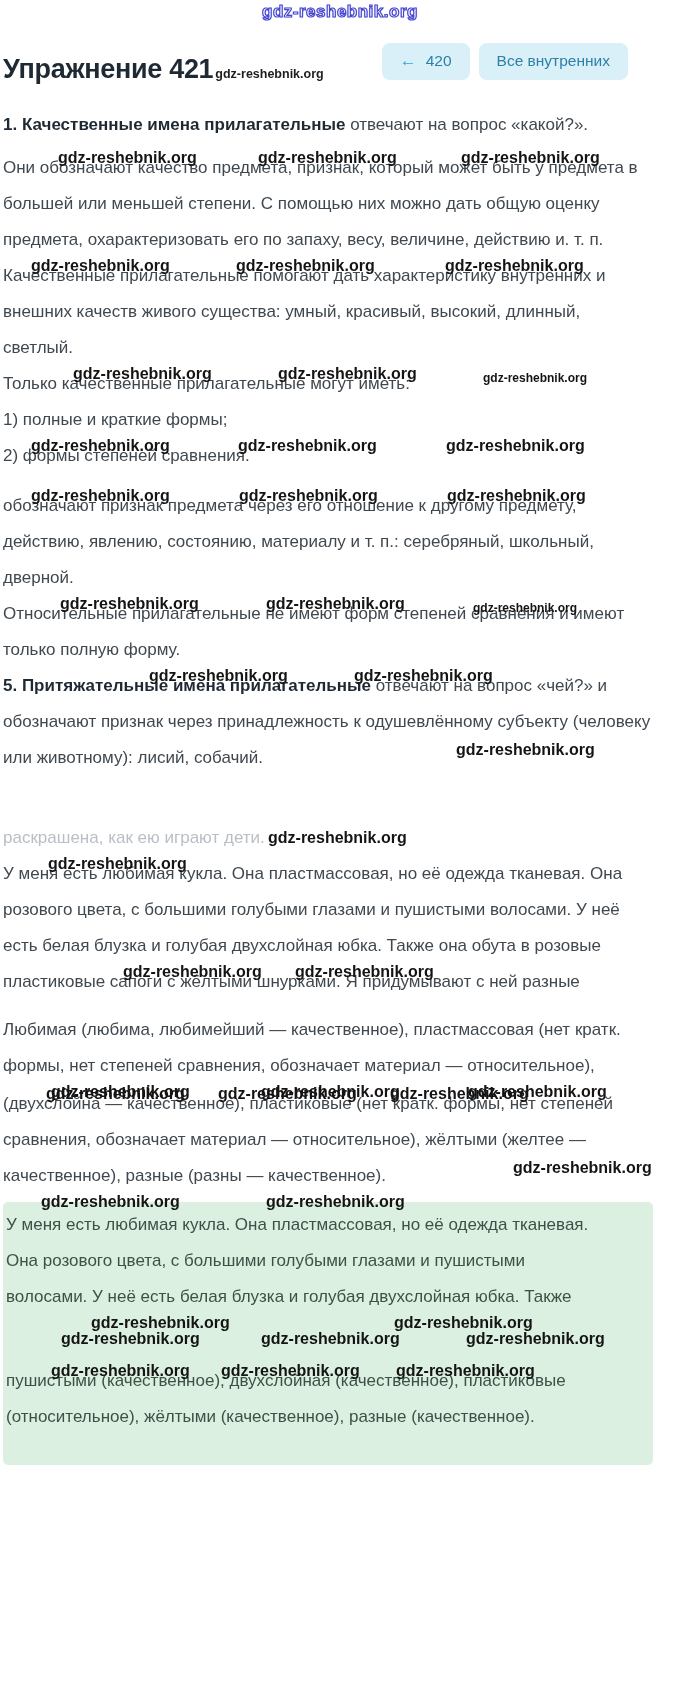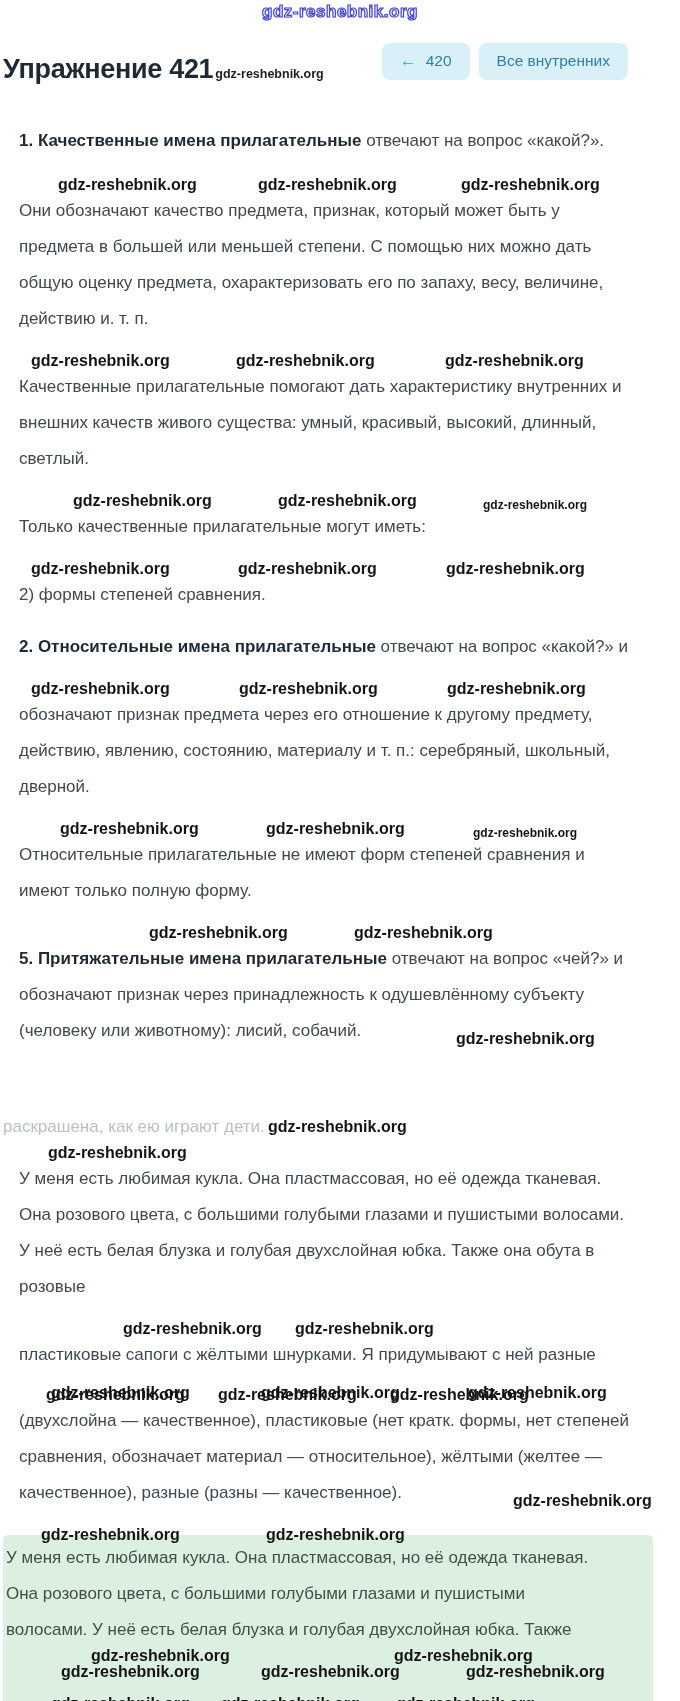--- a/index.html
+++ b/index.html
@@ -25,21 +25,21 @@
   .btns{display:flex;gap:9px;}
   .btn{
     background:#d9f0f8;border:none;border-radius:8px;height:37px;
     display:flex;align-items:center;justify-content:center;
     font-family:inherit;font-size:15.5px;color:#2d7fa8;cursor:pointer;
     padding:0 18px;font-weight:500;
   }
   .btn .arrow{color:#2da7dd;font-size:17px;margin-right:9px;font-weight:400;}
   
   .content{padding:27px 27px 0 3px;font-size:17px;line-height:36px;}
-  .content p{margin:16px;}
+  .content p{margin:0;}
   .content b{color:#1f2933;font-weight:700;}
   .gap-after-list{margin-bottom:14px!important;}
   .gap-after-doll{margin-bottom:12px!important;}
   .spacer{height:44px;}
   
   .wm-row{position:relative;height:20px;margin:-2px 0 -18px 0;}
   .wm-row.first{margin-top:5px;}
   .wm{
     position:absolute;top:0;font-size:16px;font-weight:700;color:#141414;
     white-space:nowrap;line-height:20px;
@@ -98,30 +98,30 @@
 
   <p>Качественные прилагательные помогают дать характеристику внутренних и внешних качеств живого существа: умный, красивый, высокий, длинный, светлый.</p>
 
   <div class="wm-row">
     <span class="wm" style="left:70px">gdz-reshebnik.org</span>
     <span class="wm" style="left:275px">gdz-reshebnik.org</span>
     <span class="wm wm-sm" style="left:480px;top:4px">gdz-reshebnik.org</span>
   </div>
 
   <p>Только качественные прилагательные могут иметь:</p>
+  <p>1) полные и краткие формы;</p>
 
   <div class="wm-row">
     <span class="wm" style="left:28px">gdz-reshebnik.org</span>
     <span class="wm" style="left:235px">gdz-reshebnik.org</span>
     <span class="wm" style="left:443px">gdz-reshebnik.org</span>
   </div>
 
   <p class="gap-after-list">2) формы степеней сравнения.</p>
 
-  <p><b>2. Относительные имена прилагательные</b><span> отвечают на вопрос «какой?» и</span></p>
 
   <div class="wm-row">
     <span class="wm" style="left:28px">gdz-reshebnik.org</span>
     <span class="wm" style="left:236px">gdz-reshebnik.org</span>
     <span class="wm" style="left:444px">gdz-reshebnik.org</span>
   </div>
 
   <p>обозначают признак предмета через его отношение к другому предмету, действию, явлению, состоянию, материалу и т. п.: серебряный, школьный, дверной.</p>
 
   <div class="wm-row">
@@ -156,20 +156,21 @@
 
   <p>У меня есть любимая кукла. Она пластмассовая, но её одежда тканевая. Она розового цвета, с большими голубыми глазами и пушистыми волосами. У неё есть белая блузка и голубая двухслойная юбка. Также она обута в розовые</p>
 
   <div class="wm-row">
     <span class="wm" style="left:120px">gdz-reshebnik.org</span>
     <span class="wm" style="left:292px">gdz-reshebnik.org</span>
   </div>
 
   <p class="gap-after-doll">пластиковые сапоги с жёлтыми шнурками. Я придумывают с ней разные</p>
 
+  <p>Любимая (любима, любимейший — качественное), пластмассовая (нет кратк. формы, нет степеней сравнения, обозначает материал — относительное),</p>
 
   <div class="wm-row">
     <span class="wm" style="left:48px">gdz-reshebnik.org</span>
     <span class="wm" style="left:258px">gdz-reshebnik.org</span>
     <span class="wm" style="left:465px">gdz-reshebnik.org</span>
   </div>
 
 
   <div class="wm-row">
     <span class="wm" style="left:43px">gdz-reshebnik.org</span>

